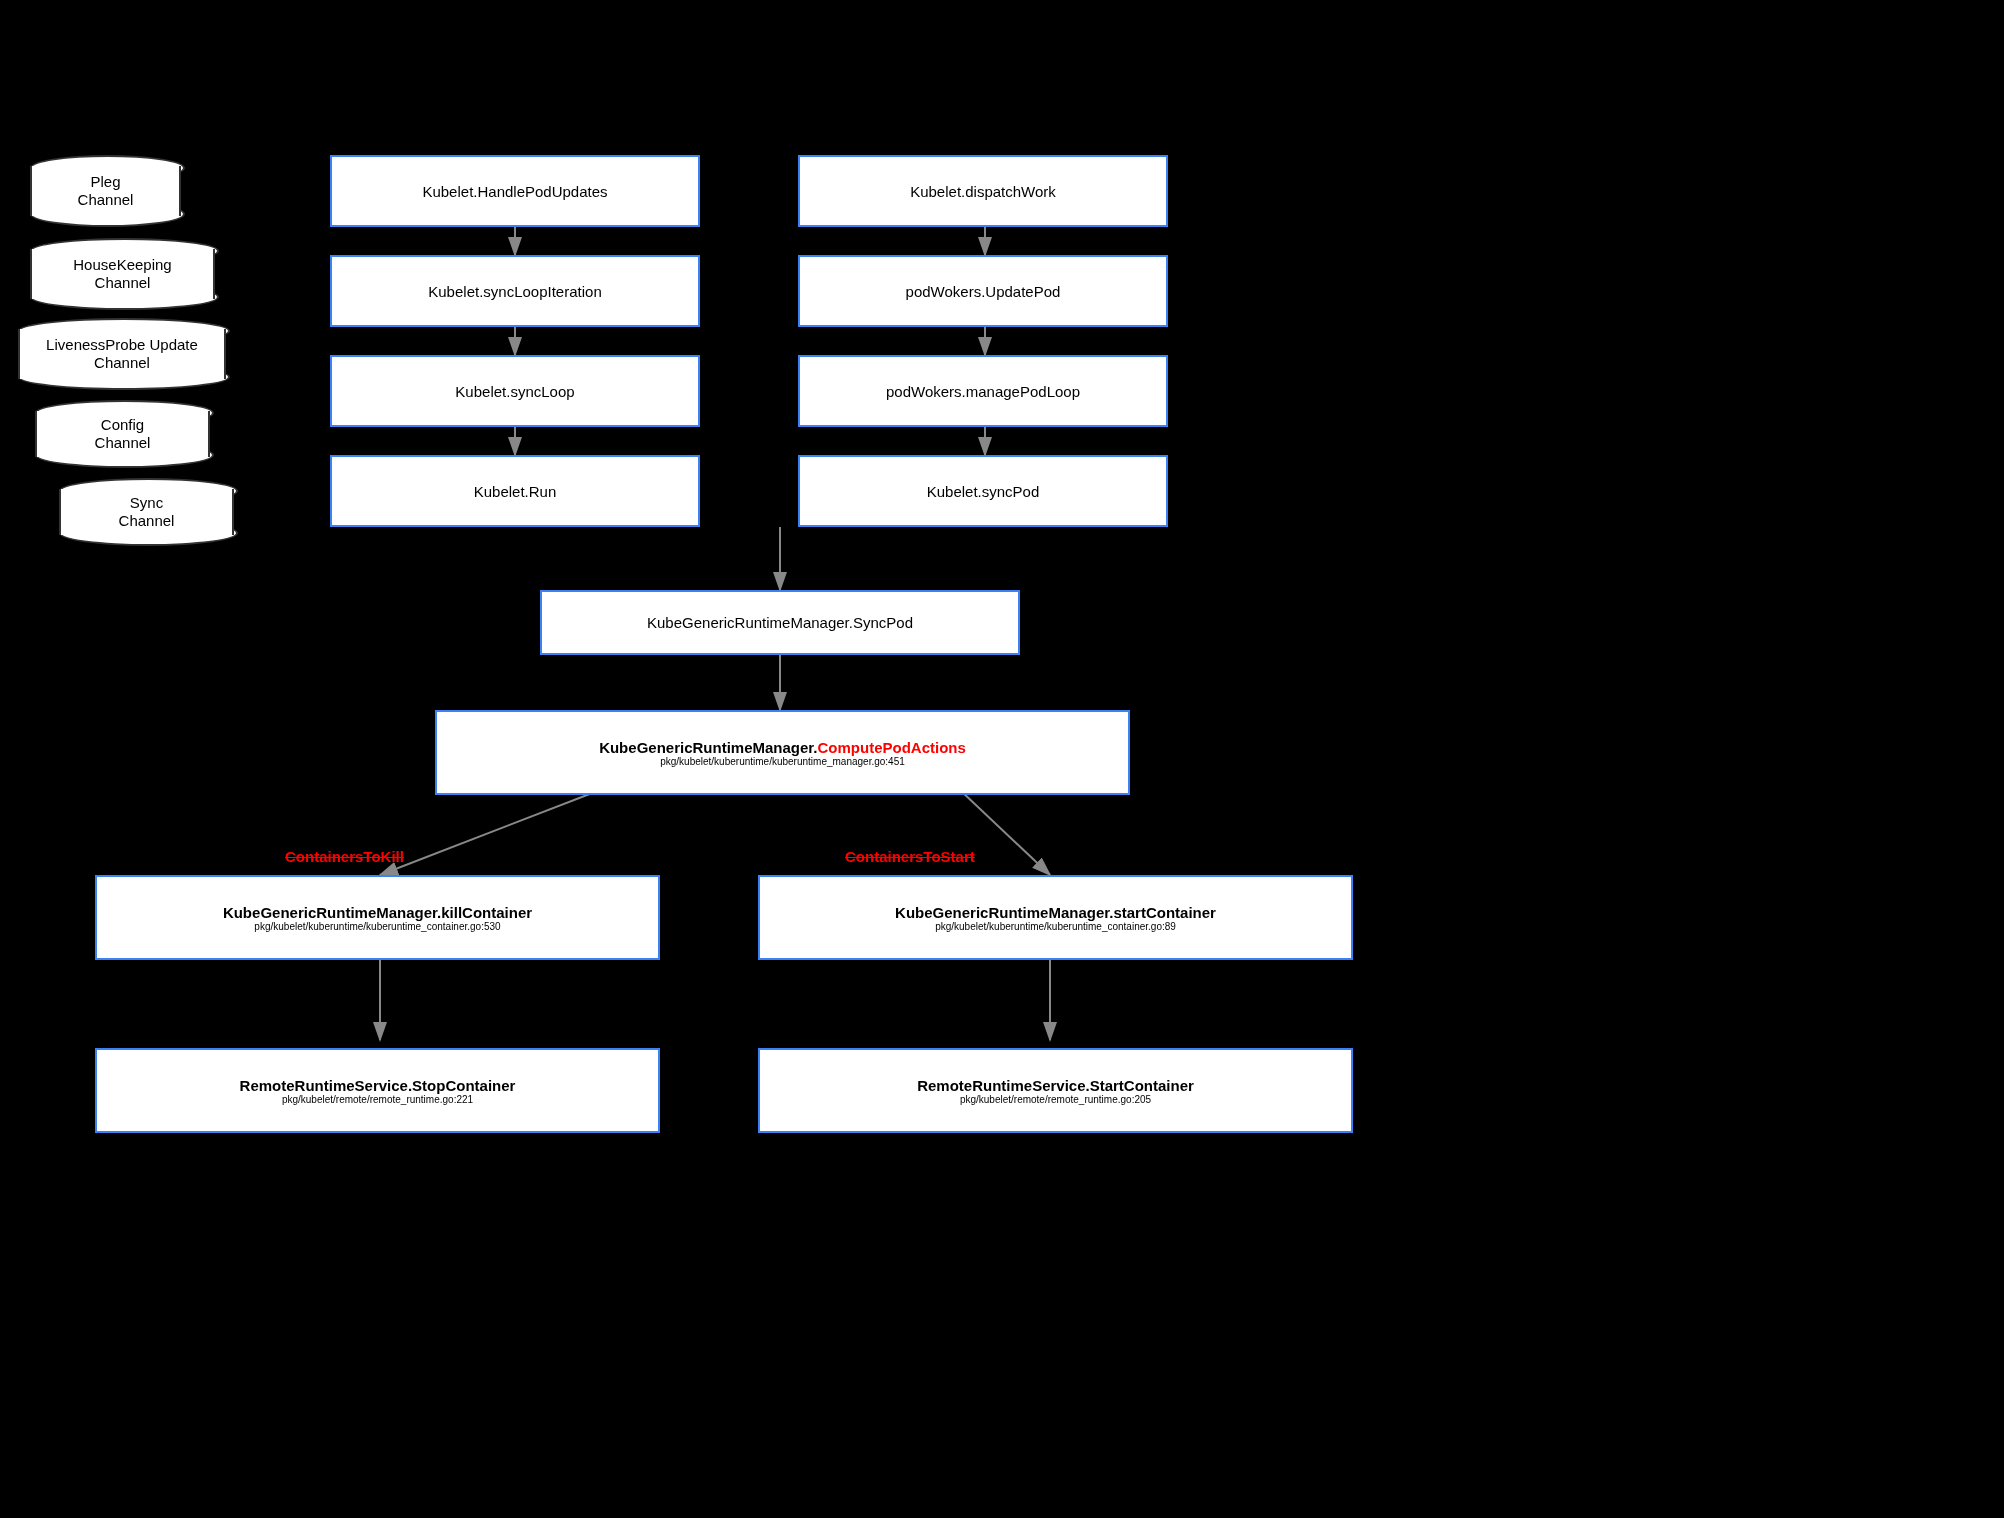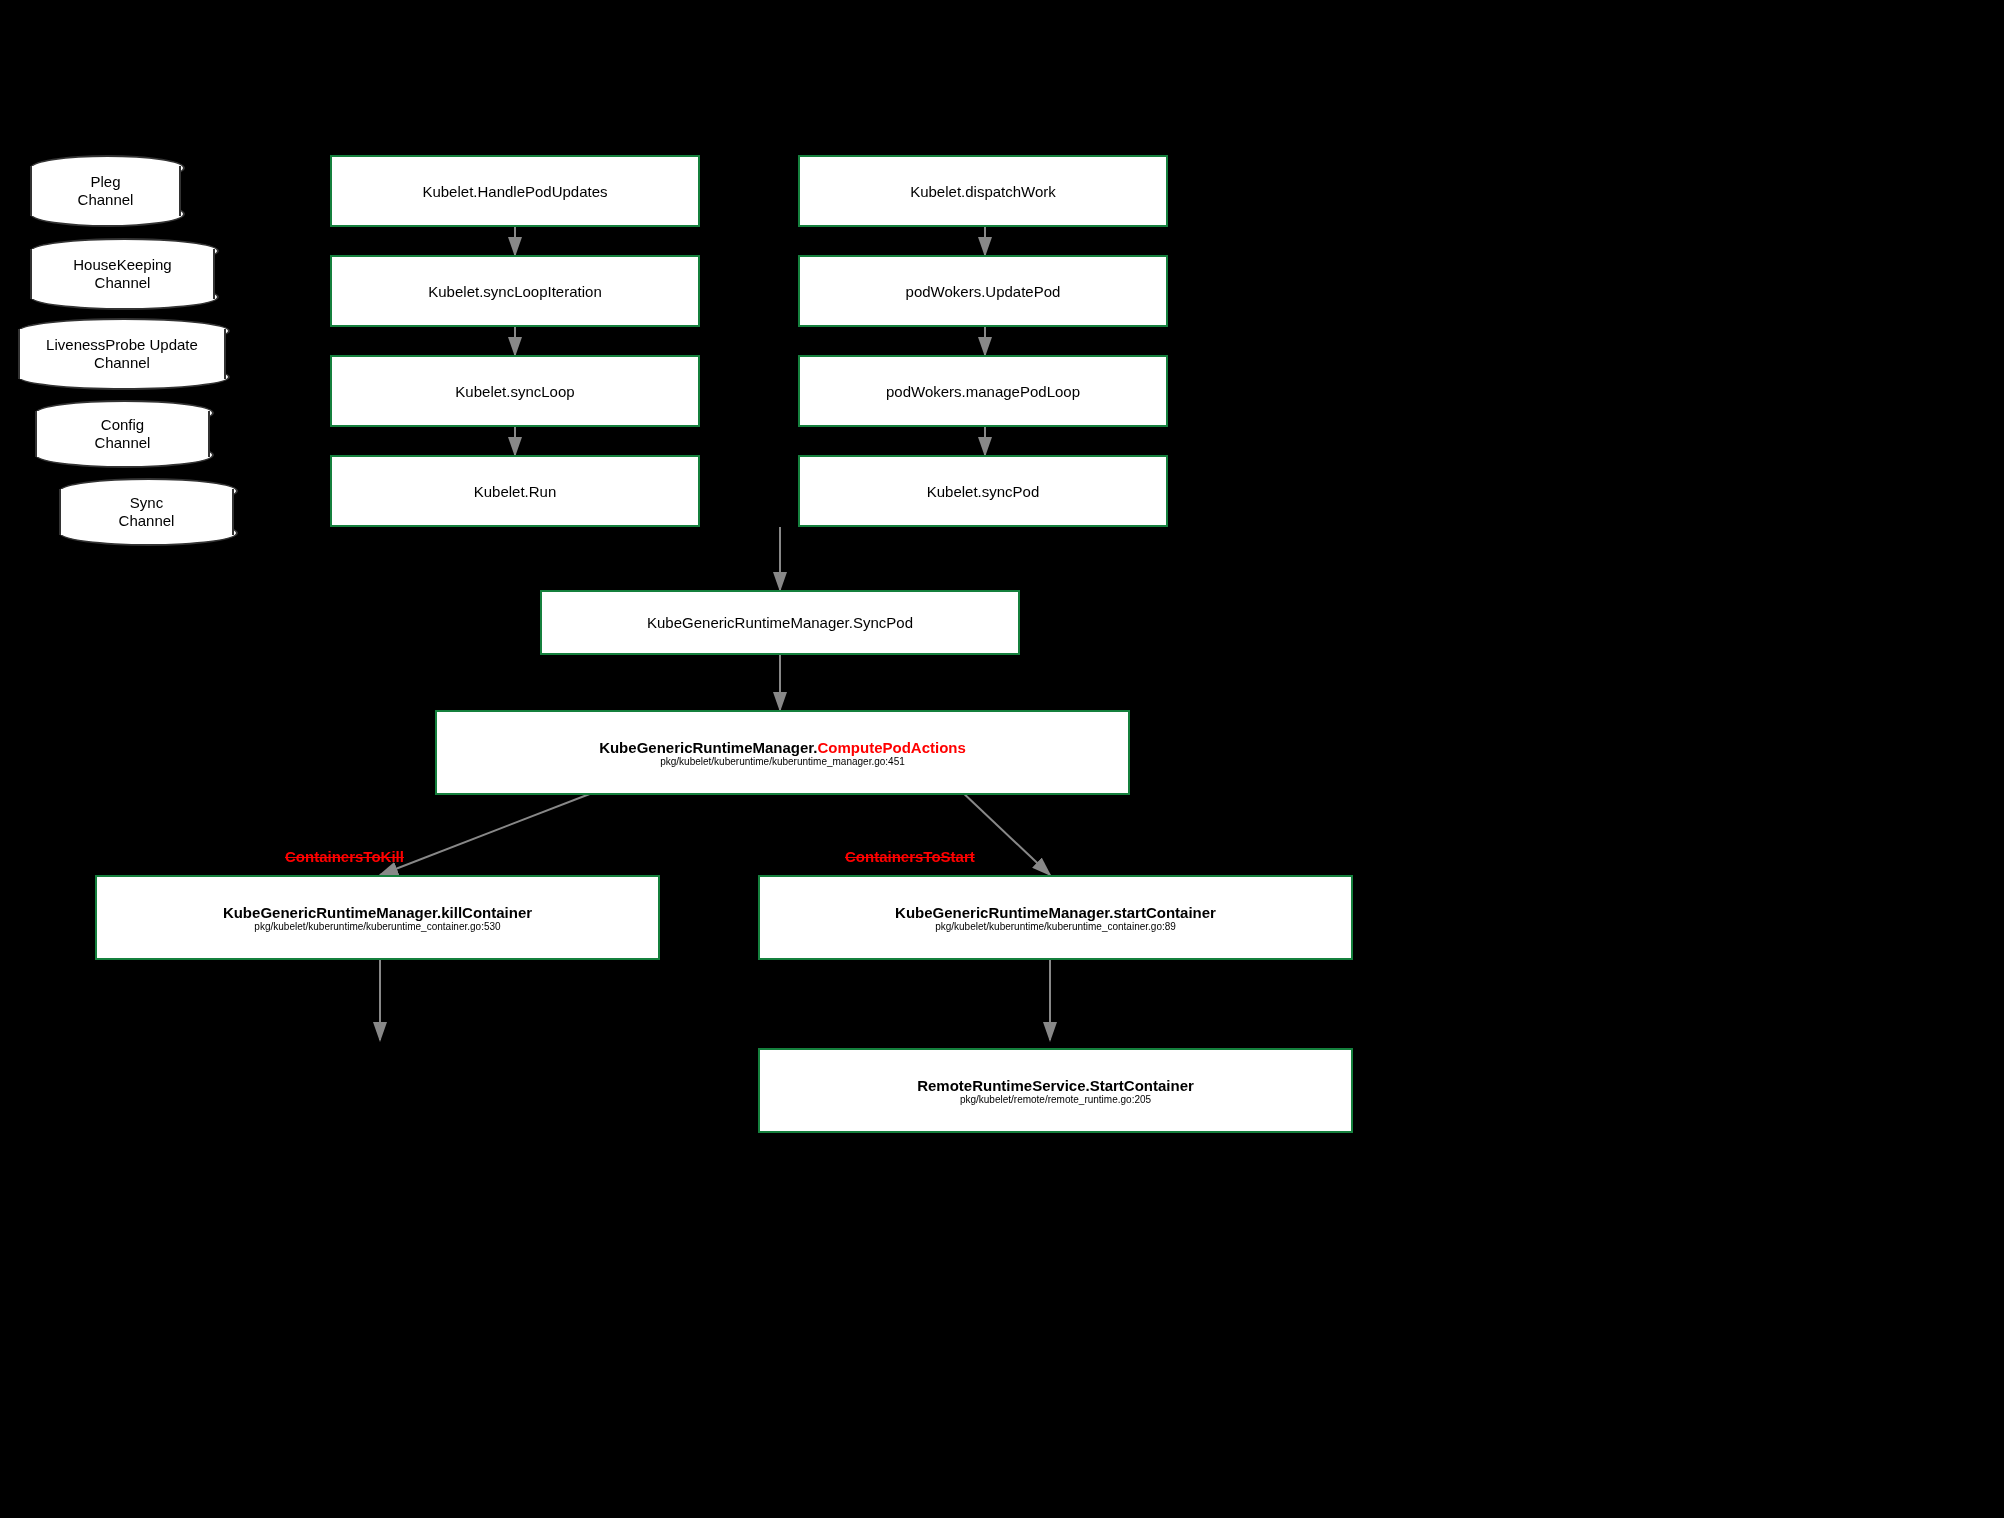--- a/index.html
+++ b/index.html
@@ -72,21 +72,21 @@
       font-weight: normal;
       line-height: 1.2;
       text-align: center;
       z-index: 2;
     }
 
     
     .rect-node {
       position: absolute;
       background: #fff;
-      border: 2px solid #15803d;
+      border: 2px solid #3b82f6;
       display: flex;
       align-items: center;
       justify-content: center;
       text-align: center;
     }
 
     .rect-label {
       font-size: 15px;
       color: #000;
       font-weight: normal;
@@ -248,19 +248,23 @@
   <div class="rect-node" style="left:95px; top:875px; width:565px; height:85px; flex-direction:column;">
     <span class="rect-label bold-part">KubeGenericRuntimeManager.killContainer</span>
     <span class="sub-label">pkg/kubelet/kuberuntime/kuberuntime_container.go:530</span>
   </div>
 
   <div class="rect-node" style="left:758px; top:875px; width:595px; height:85px; flex-direction:column;">
     <span class="rect-label bold-part">KubeGenericRuntimeManager.startContainer</span>
     <span class="sub-label">pkg/kubelet/kuberuntime/kuberuntime_container.go:89</span>
   </div>
 
+  <div class="rect-node" style="left:95px; top:1048px; width:565px; height:85px; flex-direction:column;">
+    <span class="rect-label bold-part">RemoteRuntimeService.StopContainer</span>
+    <span class="sub-label">pkg/kubelet/remote/remote_runtime.go:221</span>
+  </div>
 
   <div class="rect-node" style="left:758px; top:1048px; width:595px; height:85px; flex-direction:column;">
     <span class="rect-label bold-part">RemoteRuntimeService.StartContainer</span>
     <span class="sub-label">pkg/kubelet/remote/remote_runtime.go:205</span>
   </div>
 
 </div>
 
 </body></html>

